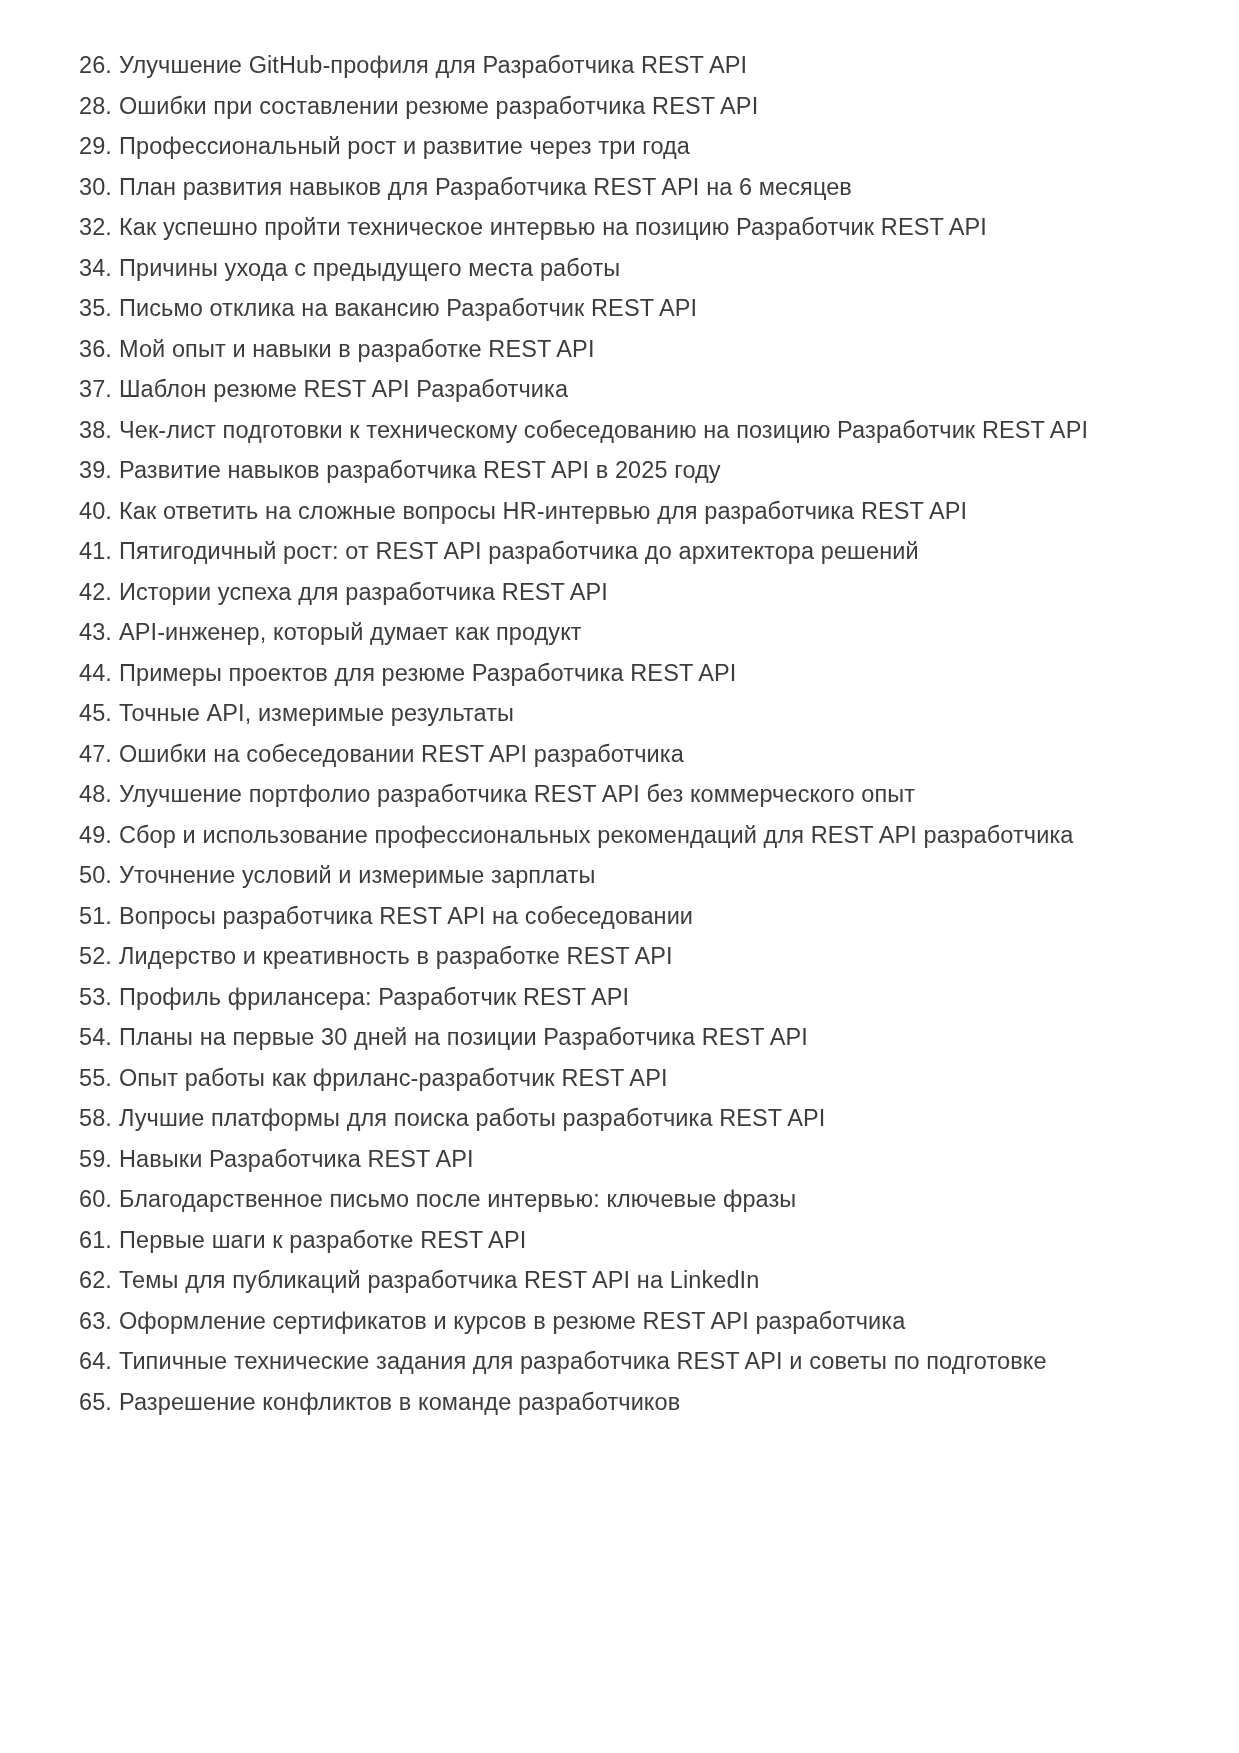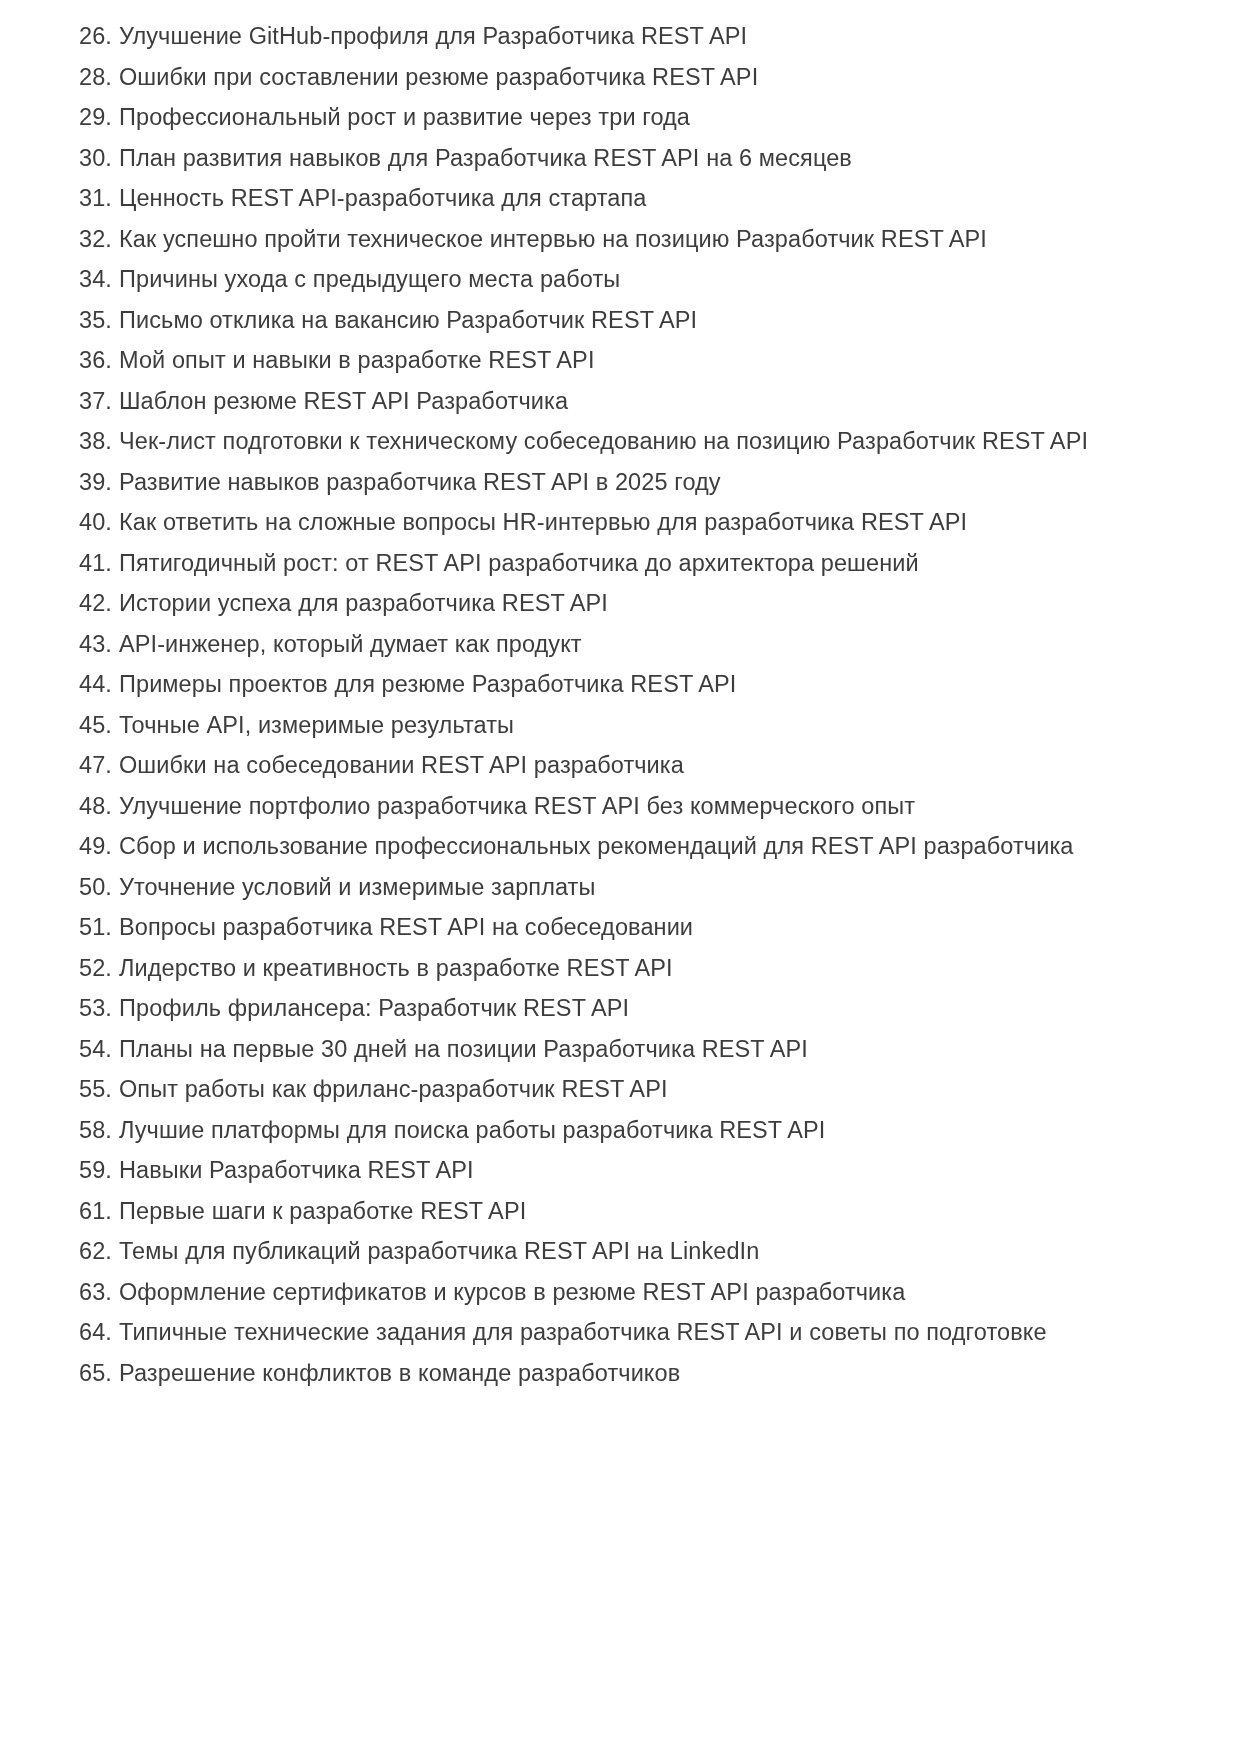--- a/index.html
+++ b/index.html
@@ -10,21 +10,21 @@
   body {
     width: 1239px;
     height: 1753px;
     overflow: hidden;
     font-family: "Liberation Sans", "DejaVu Sans", sans-serif;
   }
   .page {
     box-sizing: border-box;
     width: 1239px;
     height: 1275px;
-    padding: 22px 60px 0 79px;
+    padding: 51px 60px 0 79px;
     background: #ffffff;
   }
   .topic-list {
     margin: 0;
     padding: 0;
     list-style: none;
   }
   .list-item {
     font-size: 23.5px;
     line-height: 29px;
@@ -41,21 +41,20 @@
 </style>
 </head>
 <body>
 
 <div class="page">
   <ol class="topic-list">
       <li class="list-item"><span class="num">26.</span><span class="txt">Улучшение GitHub-профиля для Разработчика REST API</span></li>
       <li class="list-item"><span class="num">28.</span><span class="txt">Ошибки при составлении резюме разработчика REST API</span></li>
       <li class="list-item"><span class="num">29.</span><span class="txt">Профессиональный рост и развитие через три года</span></li>
       <li class="list-item"><span class="num">30.</span><span class="txt">План развития навыков для Разработчика REST API на 6 месяцев</span></li>
-      <li class="list-item"><span class="num">31.</span><span class="txt">Ценность REST API-разработчика для стартапа</span></li>
       <li class="list-item"><span class="num">32.</span><span class="txt">Как успешно пройти техническое интервью на позицию Разработчик REST API</span></li>
       <li class="list-item"><span class="num">34.</span><span class="txt">Причины ухода с предыдущего места работы</span></li>
       <li class="list-item"><span class="num">35.</span><span class="txt">Письмо отклика на вакансию Разработчик REST API</span></li>
       <li class="list-item"><span class="num">36.</span><span class="txt">Мой опыт и навыки в разработке REST API</span></li>
       <li class="list-item"><span class="num">37.</span><span class="txt">Шаблон резюме REST API Разработчика</span></li>
       <li class="list-item"><span class="num">38.</span><span class="txt">Чек-лист подготовки к техническому собеседованию на позицию Разработчик REST API</span></li>
       <li class="list-item"><span class="num">39.</span><span class="txt">Развитие навыков разработчика REST API в 2025 году</span></li>
       <li class="list-item"><span class="num">40.</span><span class="txt">Как ответить на сложные вопросы HR-интервью для разработчика REST API</span></li>
       <li class="list-item"><span class="num">41.</span><span class="txt">Пятигодичный рост: от REST API разработчика до архитектора решений</span></li>
       <li class="list-item"><span class="num">42.</span><span class="txt">Истории успеха для разработчика REST API</span></li>
@@ -66,19 +65,20 @@
       <li class="list-item"><span class="num">48.</span><span class="txt">Улучшение портфолио разработчика REST API без коммерческого опыт</span></li>
       <li class="list-item"><span class="num">49.</span><span class="txt">Сбор и использование профессиональных рекомендаций для REST API разработчика</span></li>
       <li class="list-item"><span class="num">50.</span><span class="txt">Уточнение условий и измеримые зарплаты</span></li>
       <li class="list-item"><span class="num">51.</span><span class="txt">Вопросы разработчика REST API на собеседовании</span></li>
       <li class="list-item"><span class="num">52.</span><span class="txt">Лидерство и креативность в разработке REST API</span></li>
       <li class="list-item"><span class="num">53.</span><span class="txt">Профиль фрилансера: Разработчик REST API</span></li>
       <li class="list-item"><span class="num">54.</span><span class="txt">Планы на первые 30 дней на позиции Разработчика REST API</span></li>
       <li class="list-item"><span class="num">55.</span><span class="txt">Опыт работы как фриланс-разработчик REST API</span></li>
       <li class="list-item"><span class="num">58.</span><span class="txt">Лучшие платформы для поиска работы разработчика REST API</span></li>
       <li class="list-item"><span class="num">59.</span><span class="txt">Навыки Разработчика REST API</span></li>
+      <li class="list-item"><span class="num">60.</span><span class="txt">Благодарственное письмо после интервью: ключевые фразы</span></li>
       <li class="list-item"><span class="num">61.</span><span class="txt">Первые шаги к разработке REST API</span></li>
       <li class="list-item"><span class="num">62.</span><span class="txt">Темы для публикаций разработчика REST API на LinkedIn</span></li>
       <li class="list-item"><span class="num">63.</span><span class="txt">Оформление сертификатов и курсов в резюме REST API разработчика</span></li>
       <li class="list-item"><span class="num">64.</span><span class="txt">Типичные технические задания для разработчика REST API и советы по подготовке</span></li>
       <li class="list-item"><span class="num">65.</span><span class="txt">Разрешение конфликтов в команде разработчиков</span></li>
     </ol>
 </div>
 
 </body></html>

